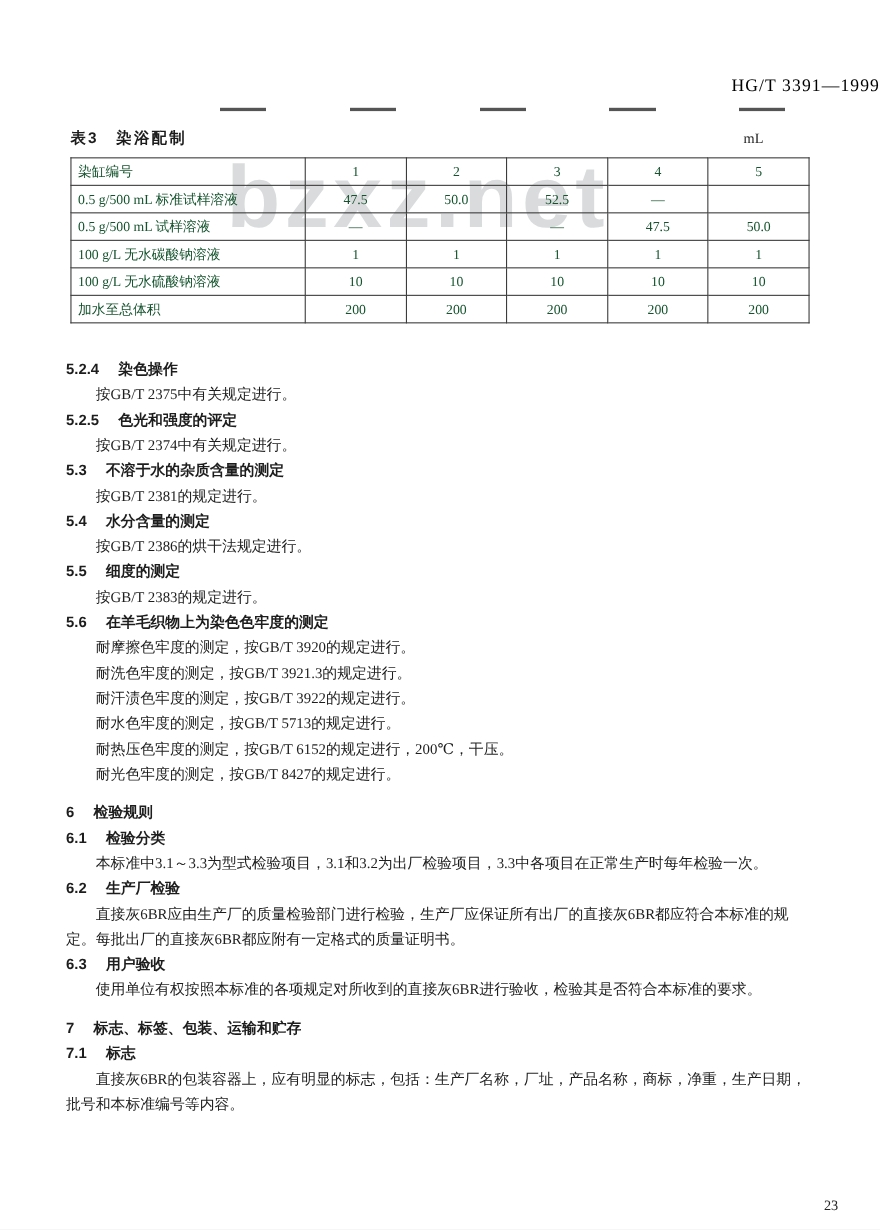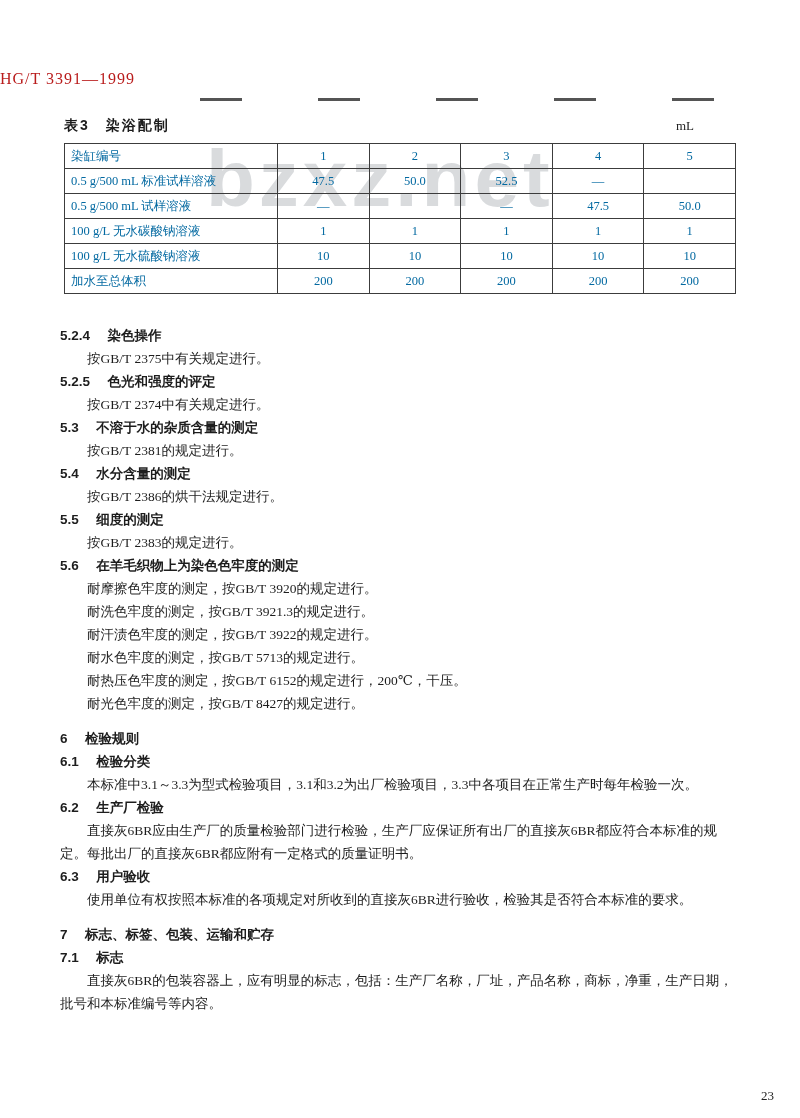--- a/index.html
+++ b/index.html
@@ -7,24 +7,24 @@
     position:relative;
     width:800px;height:1118px;
     margin:0 auto;
     background:#ffffff;
     color:#1c1c1c;
     font-family:"Liberation Serif","DejaVu Serif",serif;
     overflow:hidden;
   }
   .doc-header{
     padding-top:70px;
-    text-align:left;
+    text-align:right;
     font-size:16px;
     letter-spacing:1px;
-    color:#b91c1c;
+    color:#000000;
   }
   .rule{
     margin:10px 56px 0 200px;
     height:3px;
     background:repeating-linear-gradient(90deg,#2a2a2a 0 42px,transparent 42px 118px);
     opacity:.8;
   }
   .caption{
     position:relative;
     margin:16px 64px 6px 64px;
@@ -65,41 +65,41 @@
     border-collapse:collapse;
     width:672px;
     table-layout:fixed;
   }
   table.dye td{
     border:1px solid #3c3c3c;
     height:24px;
     font-size:12.5px;
     padding:0 6px;
     background:transparent;
-    color:#0369a1;
+    color:#14532d;
   }
   table.dye td.lbl{width:200px;text-align:left;}
   table.dye td.val{text-align:center;}
   .sections{
     margin:30px 60px 0 60px;
     font-size:13.5px;
     line-height:23px;
     color:#1d1d1d;
   }
   .sec{
     font-weight:700;
     font-family:"Liberation Sans","DejaVu Sans",sans-serif;
     font-size:13.5px;
   }
   .sec .num{margin-right:1.3em;}
   .sec.h1{margin-top:12px;}
   .para{text-indent:2em;}
   .page-number{
     position:absolute;
-    right:26px;bottom:14px;
+    right:38px;bottom:14px;
     font-size:13px;
     color:#222;
   }
 </style>
 </head>
 <body>
 
 <div class="page">
 
   <div class="doc-header">HG/T 3391—1999</div>

